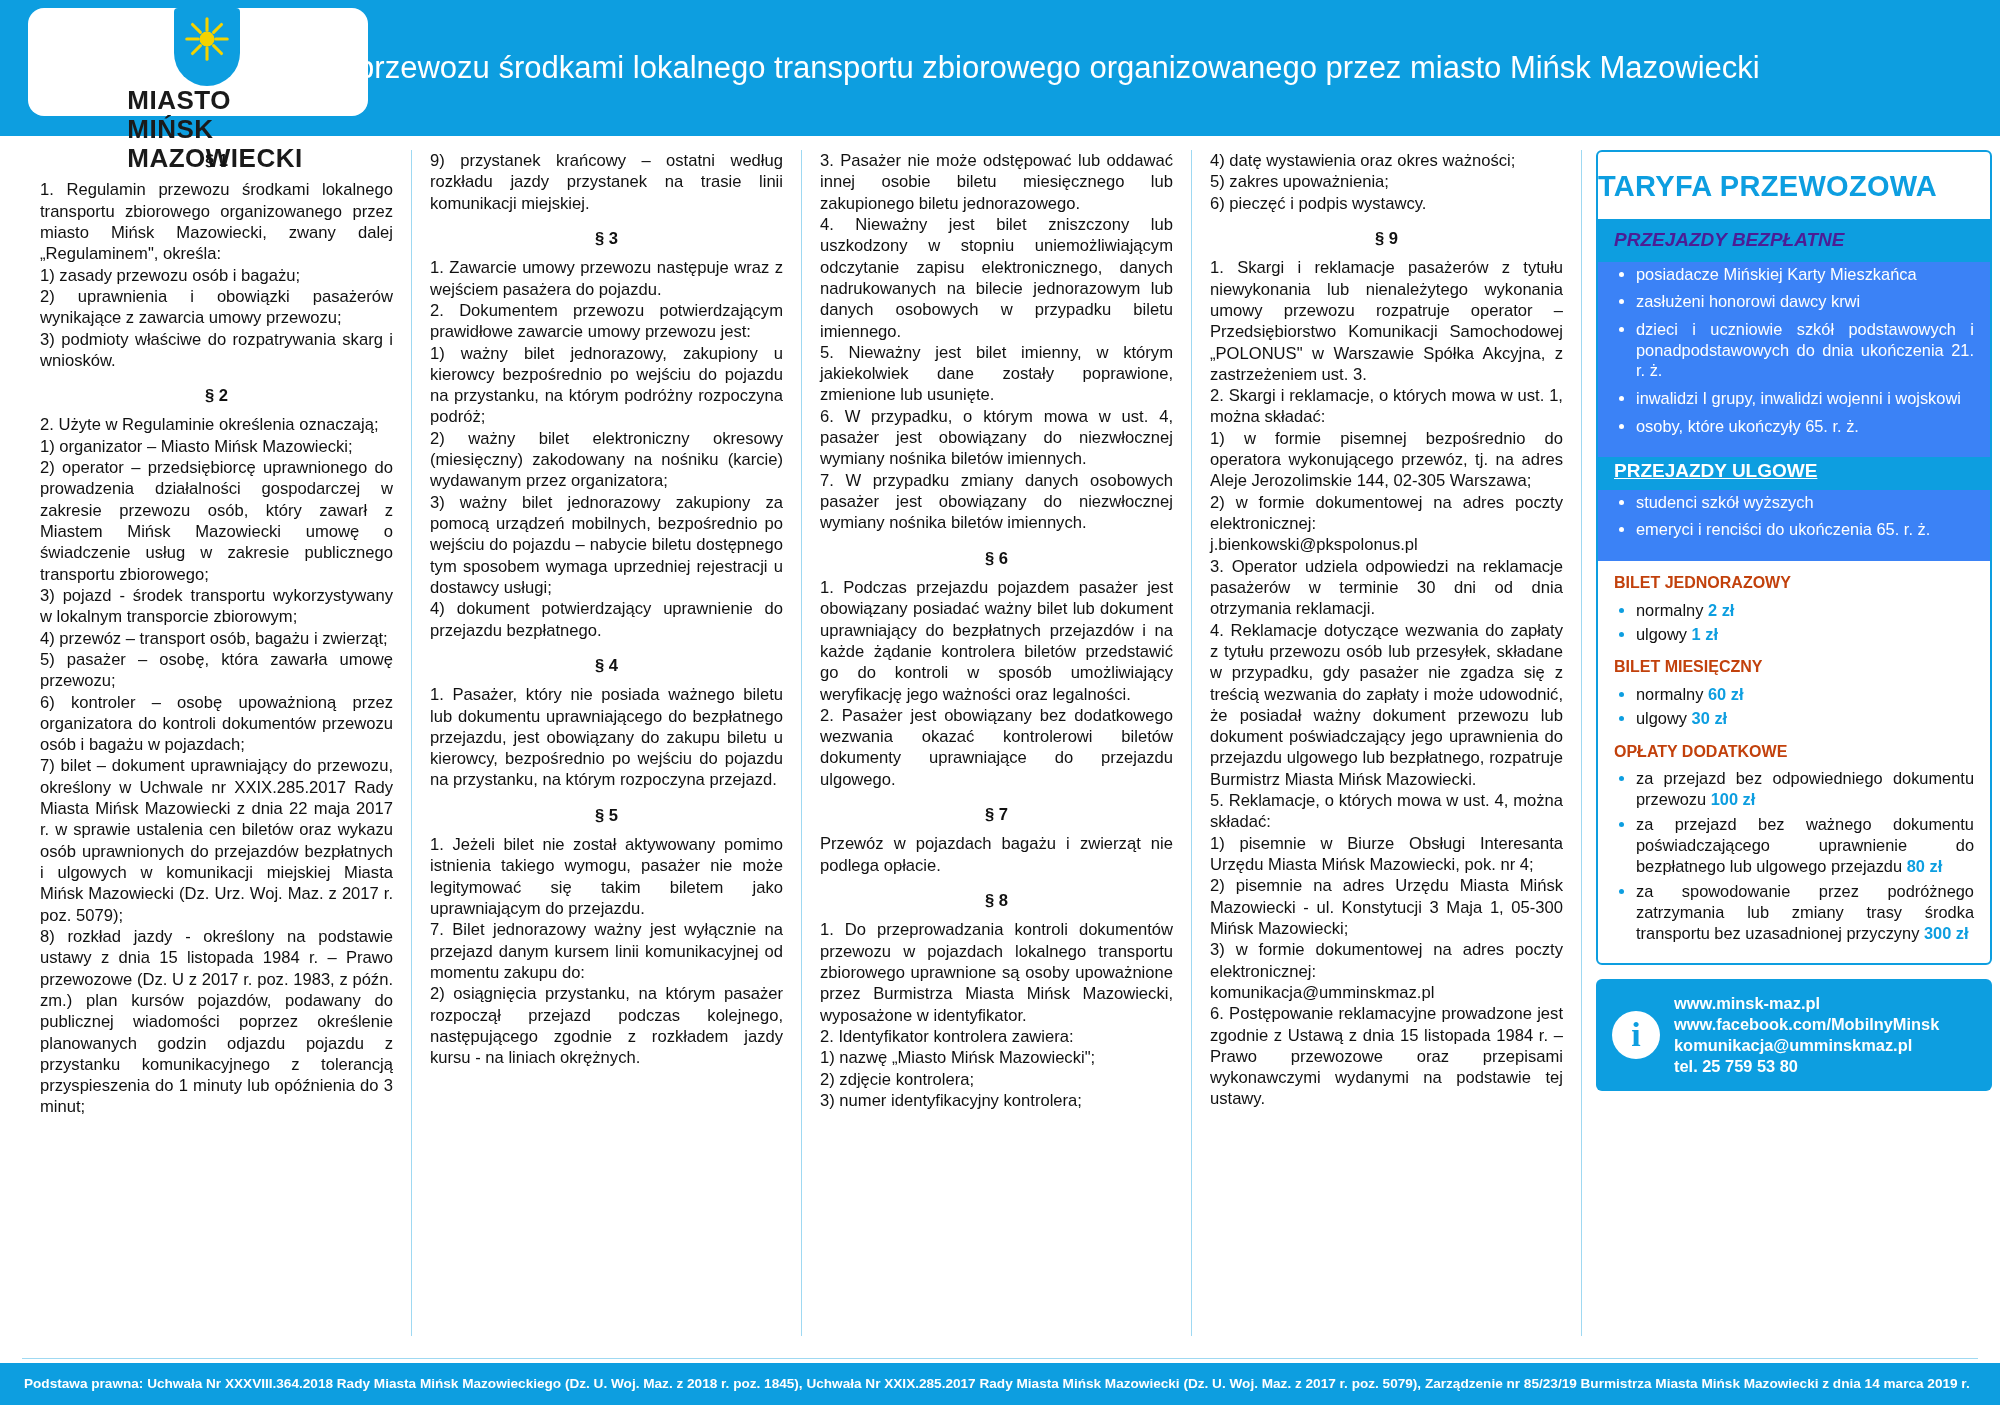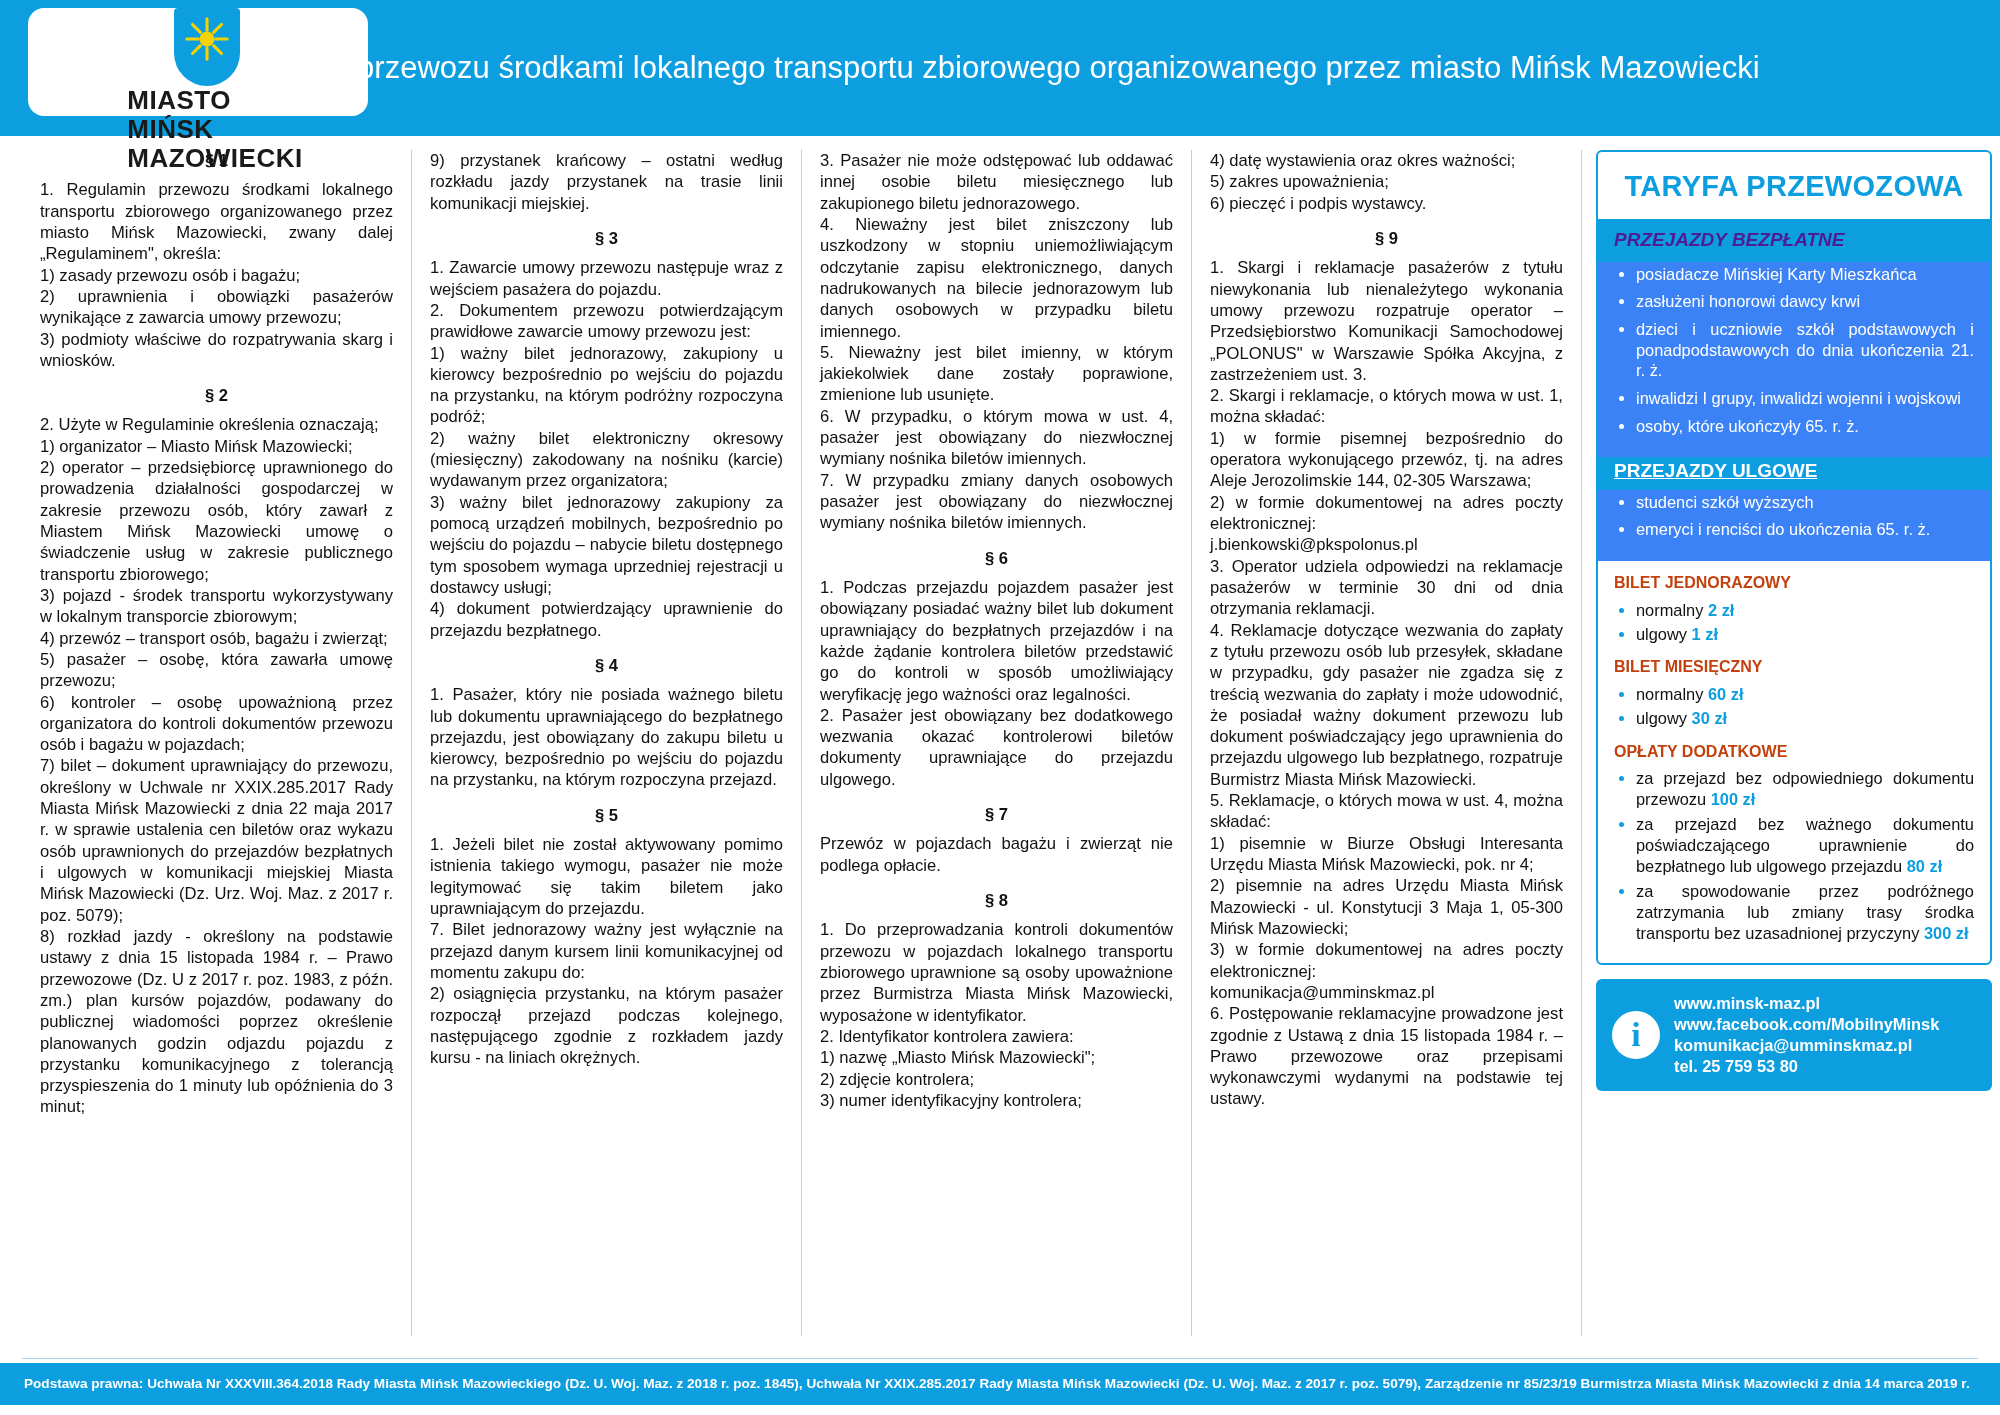--- a/index.html
+++ b/index.html
@@ -120,21 +120,20 @@
     border-radius: 6px;
     width: 396px;
     box-sizing: border-box;
     overflow: hidden;
     background: #ffffff;
   }
   .tariff-title {
     color: #0d9ee0;
     font-weight: bold;
     font-size: 29px;
-    text-align: center;
     padding: 16px 0 14px 0;
     letter-spacing: 0.3px;
   }
   .band {
     background: #0d9ee0;
     color: #4c1d95;
     font-weight: bold;
     font-size: 19px;
     padding: 9px 16px;
     font-style: italic;

